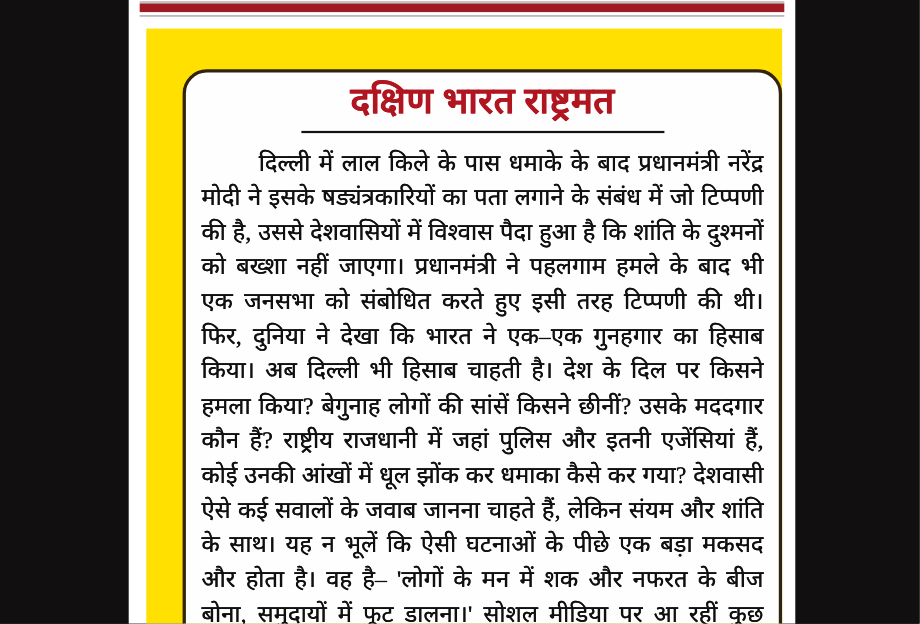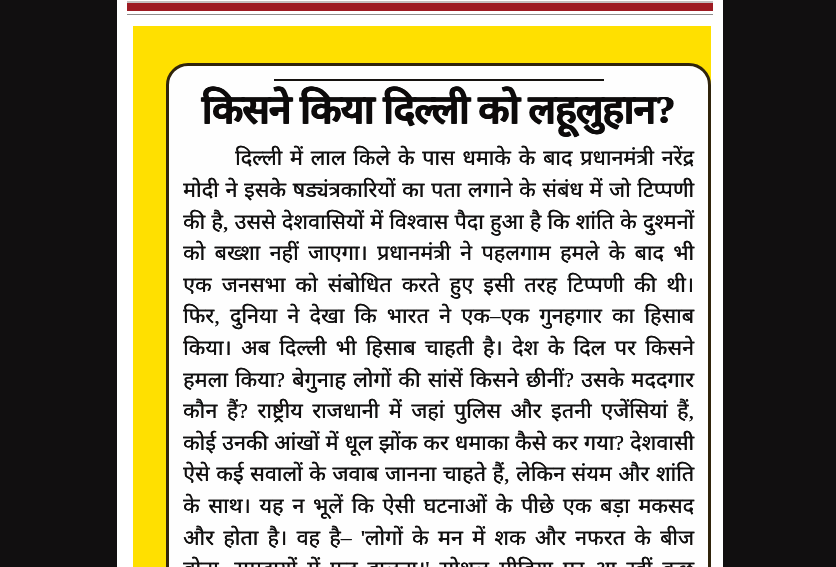--- a/index.html
+++ b/index.html
@@ -105,24 +105,24 @@
 
   <div class="page">
 
     <div class="top-rule-red"></div>
     <div class="top-rule-gray"></div>
 
     <div class="frame-yellow">
       <div class="frame-inner">
         <div class="content">
 
+          <div class="masthead">दक्षिण भारत राष्ट्रमत</div>
 
           <div class="masthead-rule"></div>
 
-          <div class="headline">किसने किया दिल्ली को लहूलुहान?</div>
 
           <div class="body-text">दिल्ली में लाल किले के पास धमाके के बाद प्रधानमंत्री नरेंद्र मोदी ने इसके षड्यंत्रकारियों का पता लगाने के संबंध में जो टिप्पणी की है, उससे देशवासियों में विश्वास पैदा हुआ है कि शांति के दुश्मनों को बख्शा नहीं जाएगा। प्रधानमंत्री ने पहलगाम हमले के बाद भी एक जनसभा को संबोधित करते हुए इसी तरह टिप्पणी की थी। फिर, दुनिया ने देखा कि भारत ने एक–एक गुनहगार का हिसाब किया। अब दिल्ली भी हिसाब चाहती है। देश के दिल पर किसने हमला किया? बेगुनाह लोगों की सांसें किसने छीनीं? उसके मददगार कौन हैं? राष्ट्रीय राजधानी में जहां पुलिस और इतनी एजेंसियां हैं, कोई उनकी आंखों में धूल झोंक कर धमाका कैसे कर गया? देशवासी ऐसे कई सवालों के जवाब जानना चाहते हैं, लेकिन संयम और शांति के साथ। यह न भूलें कि ऐसी घटनाओं के पीछे एक बड़ा मकसद और होता है। वह है– 'लोगों के मन में शक और नफरत के बीज बोना, समुदायों में फूट डालना।' सोशल मीडिया पर आ रहीं कुछ टिप्पणियों को देखकर ऐसा</div>
 
         </div>
       </div>
     </div>
 
   </div>
 </div>
 

